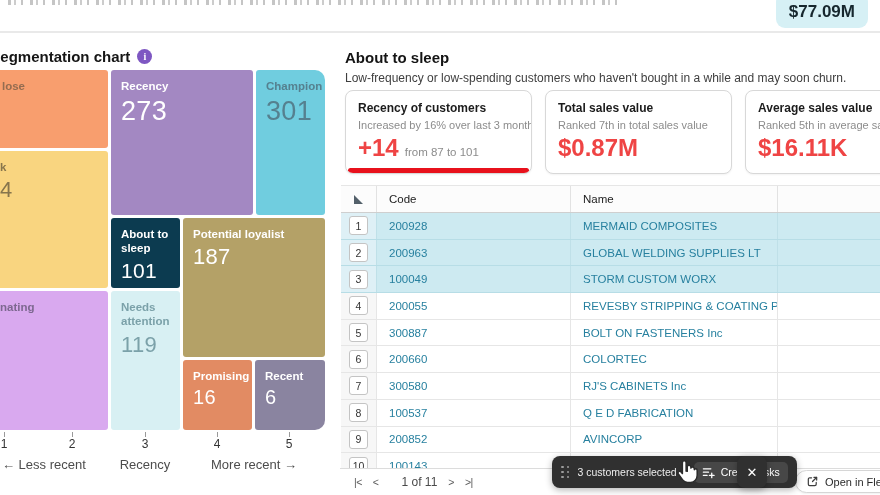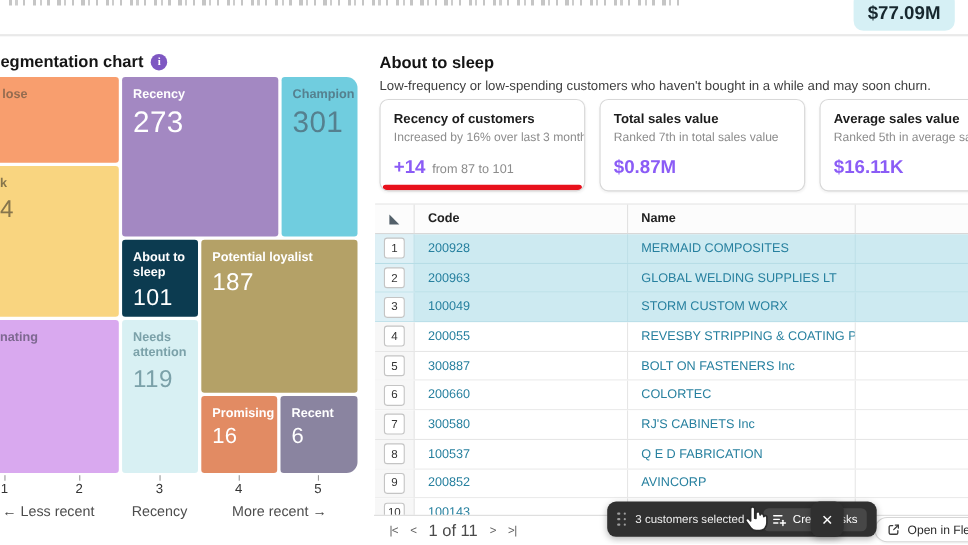--- a/index.html
+++ b/index.html
@@ -31,48 +31,48 @@
 
   
   .detail-title{position:absolute;left:345px;top:49px;font-size:15px;font-weight:bold;color:#141414;}
   .detail-desc{position:absolute;left:345px;top:71px;font-size:12px;color:#3e3e3e;}
   .cards{position:absolute;left:345px;top:90px;display:flex;gap:13px;}
   .card{width:187px;height:84px;background:#fff;border:1px solid #d8d8d8;border-radius:8px;
     padding:10px 12px;box-sizing:border-box;position:relative;overflow:hidden;box-shadow:0 1px 2px rgba(0,0,0,.05);}
   .card-title{font-size:12px;font-weight:bold;color:#1c1c1c;white-space:nowrap;}
   .card-sub{font-size:11px;color:#8c8c8c;margin-top:4px;white-space:nowrap;}
   .card-value-row{position:absolute;left:12px;bottom:11px;display:flex;align-items:baseline;gap:6px;}
-  .card-value{font-size:17px;font-weight:bold;color:#8b5cf6;}
+  .card-value{font-size:24px;font-weight:bold;color:#ef4444;}
   .card-suffix{font-size:11.5px;color:#8c8c8c;}
   .card-redbar{position:absolute;left:2px;right:2px;bottom:0;height:5px;border-radius:4px;background:#e8111c;}
 
   
   .table{position:absolute;left:341px;top:185px;width:600px;}
   .t-head{display:flex;height:26px;background:#fcfcfc;border-top:1px solid #e6e6e6;border-bottom:1px solid #cfcfcf;align-items:center;}
   .h-cell{height:100%;display:flex;align-items:center;box-sizing:border-box;border-right:1px solid #e2e2e2;
-    font-size:11.5px;font-weight:bold;color:#222;padding-left:12px;}
+    font-size:11.5px;font-weight:normal;color:#222;padding-left:12px;}
   .h-num{width:36px;justify-content:center;padding-left:0;}
   .h-code{width:194px;} .h-name{width:207px;} .h-extra{flex:1;border-right:none;}
   .corner-tri{width:0;height:0;border-bottom:9px solid #53606a;border-right:9px solid transparent;}
   .t-row{display:flex;height:25.7px;align-items:center;background:#fff;border-bottom:1px solid #e6e6e6;cursor:pointer;}
   .t-row.selected{background:#cdeaf1;border-bottom-color:#b7dde6;}
   .cell{height:100%;display:flex;align-items:center;box-sizing:border-box;border-right:1px solid #e6e6e6;
     font-size:11.5px;color:#27809f;padding-left:12px;overflow:hidden;white-space:nowrap;}
   .t-row.selected .cell{border-right-color:#bfe0e8;}
   .cell-num{width:36px;justify-content:center;background:#f7f7f7;padding-left:0;}
   .t-row.selected .cell-num{background:#def0f6;}
   .num-box{width:17px;height:17px;background:#fff;border:1px solid #c4c4c4;border-radius:3px;
     font-size:10.5px;color:#333;display:flex;align-items:center;justify-content:center;}
   .cell-code{width:194px;} .cell-name{width:207px;} .cell-extra{flex:1;border-right:none;}
 
   
   .t-footer{position:absolute;left:340px;top:468px;right:0;height:27px;background:#fff;border-top:1px solid #dcdcdc;
     display:flex;align-items:center;padding-left:14px;gap:11px;box-sizing:border-box;}
   .pg{font-size:10.5px;color:#5c5c5c;letter-spacing:-.5px;cursor:pointer;}
-  .pg-label{font-size:15px;color:#4a4a4a;letter-spacing:0;}
+  .pg-label{font-size:12px;color:#4a4a4a;letter-spacing:0;margin-left:12px;}
   .flex-btn{position:absolute;left:795px;top:470px;width:150px;height:23px;border:1px solid #d6d6d6;border-radius:13px;
     background:#fff;display:flex;align-items:center;gap:6px;padding:0 10px;box-sizing:border-box;
     font-size:11px;color:#2b2b2b;box-shadow:0 1px 2px rgba(0,0,0,.06);white-space:nowrap;cursor:pointer;}
 
   
   .sel-toolbar{position:absolute;left:552px;top:456px;height:32px;background:#303030;border-radius:8px;
     display:flex;align-items:center;padding:0 9px;gap:8px;box-shadow:0 2px 7px rgba(0,0,0,.3);z-index:5;}
   .drag-dots{display:grid;grid-template-columns:repeat(2,3px);grid-gap:2.5px;cursor:grab;}
   .drag-dots i{width:2.5px;height:2.5px;border-radius:50%;background:#9d9d9d;}
   .sel-text{font-size:10.5px;color:#ededed;white-space:nowrap;}

